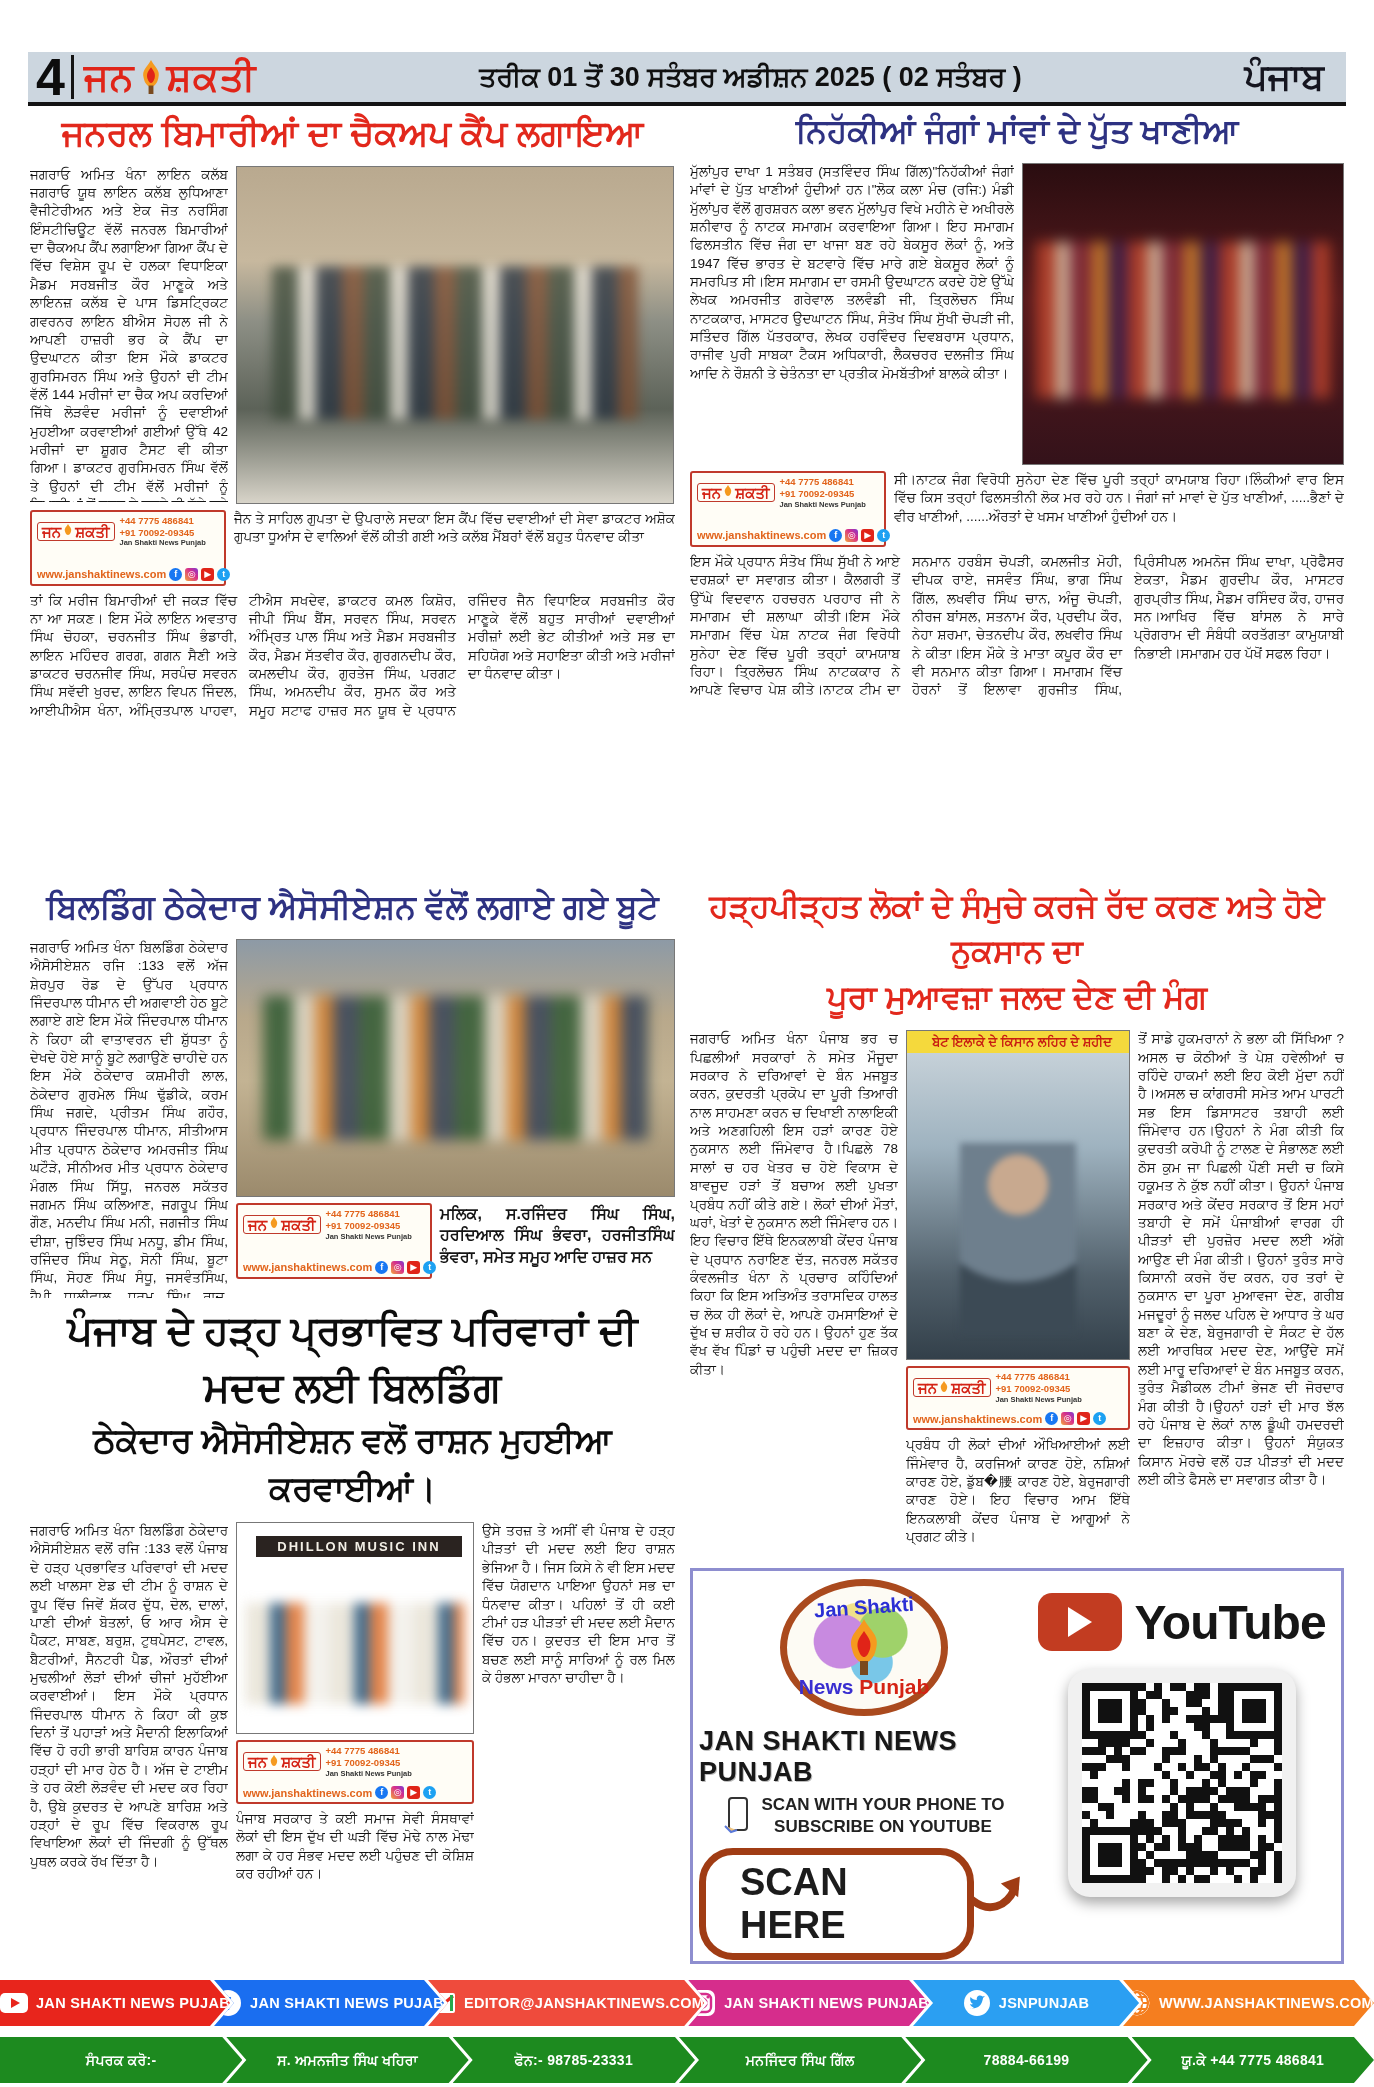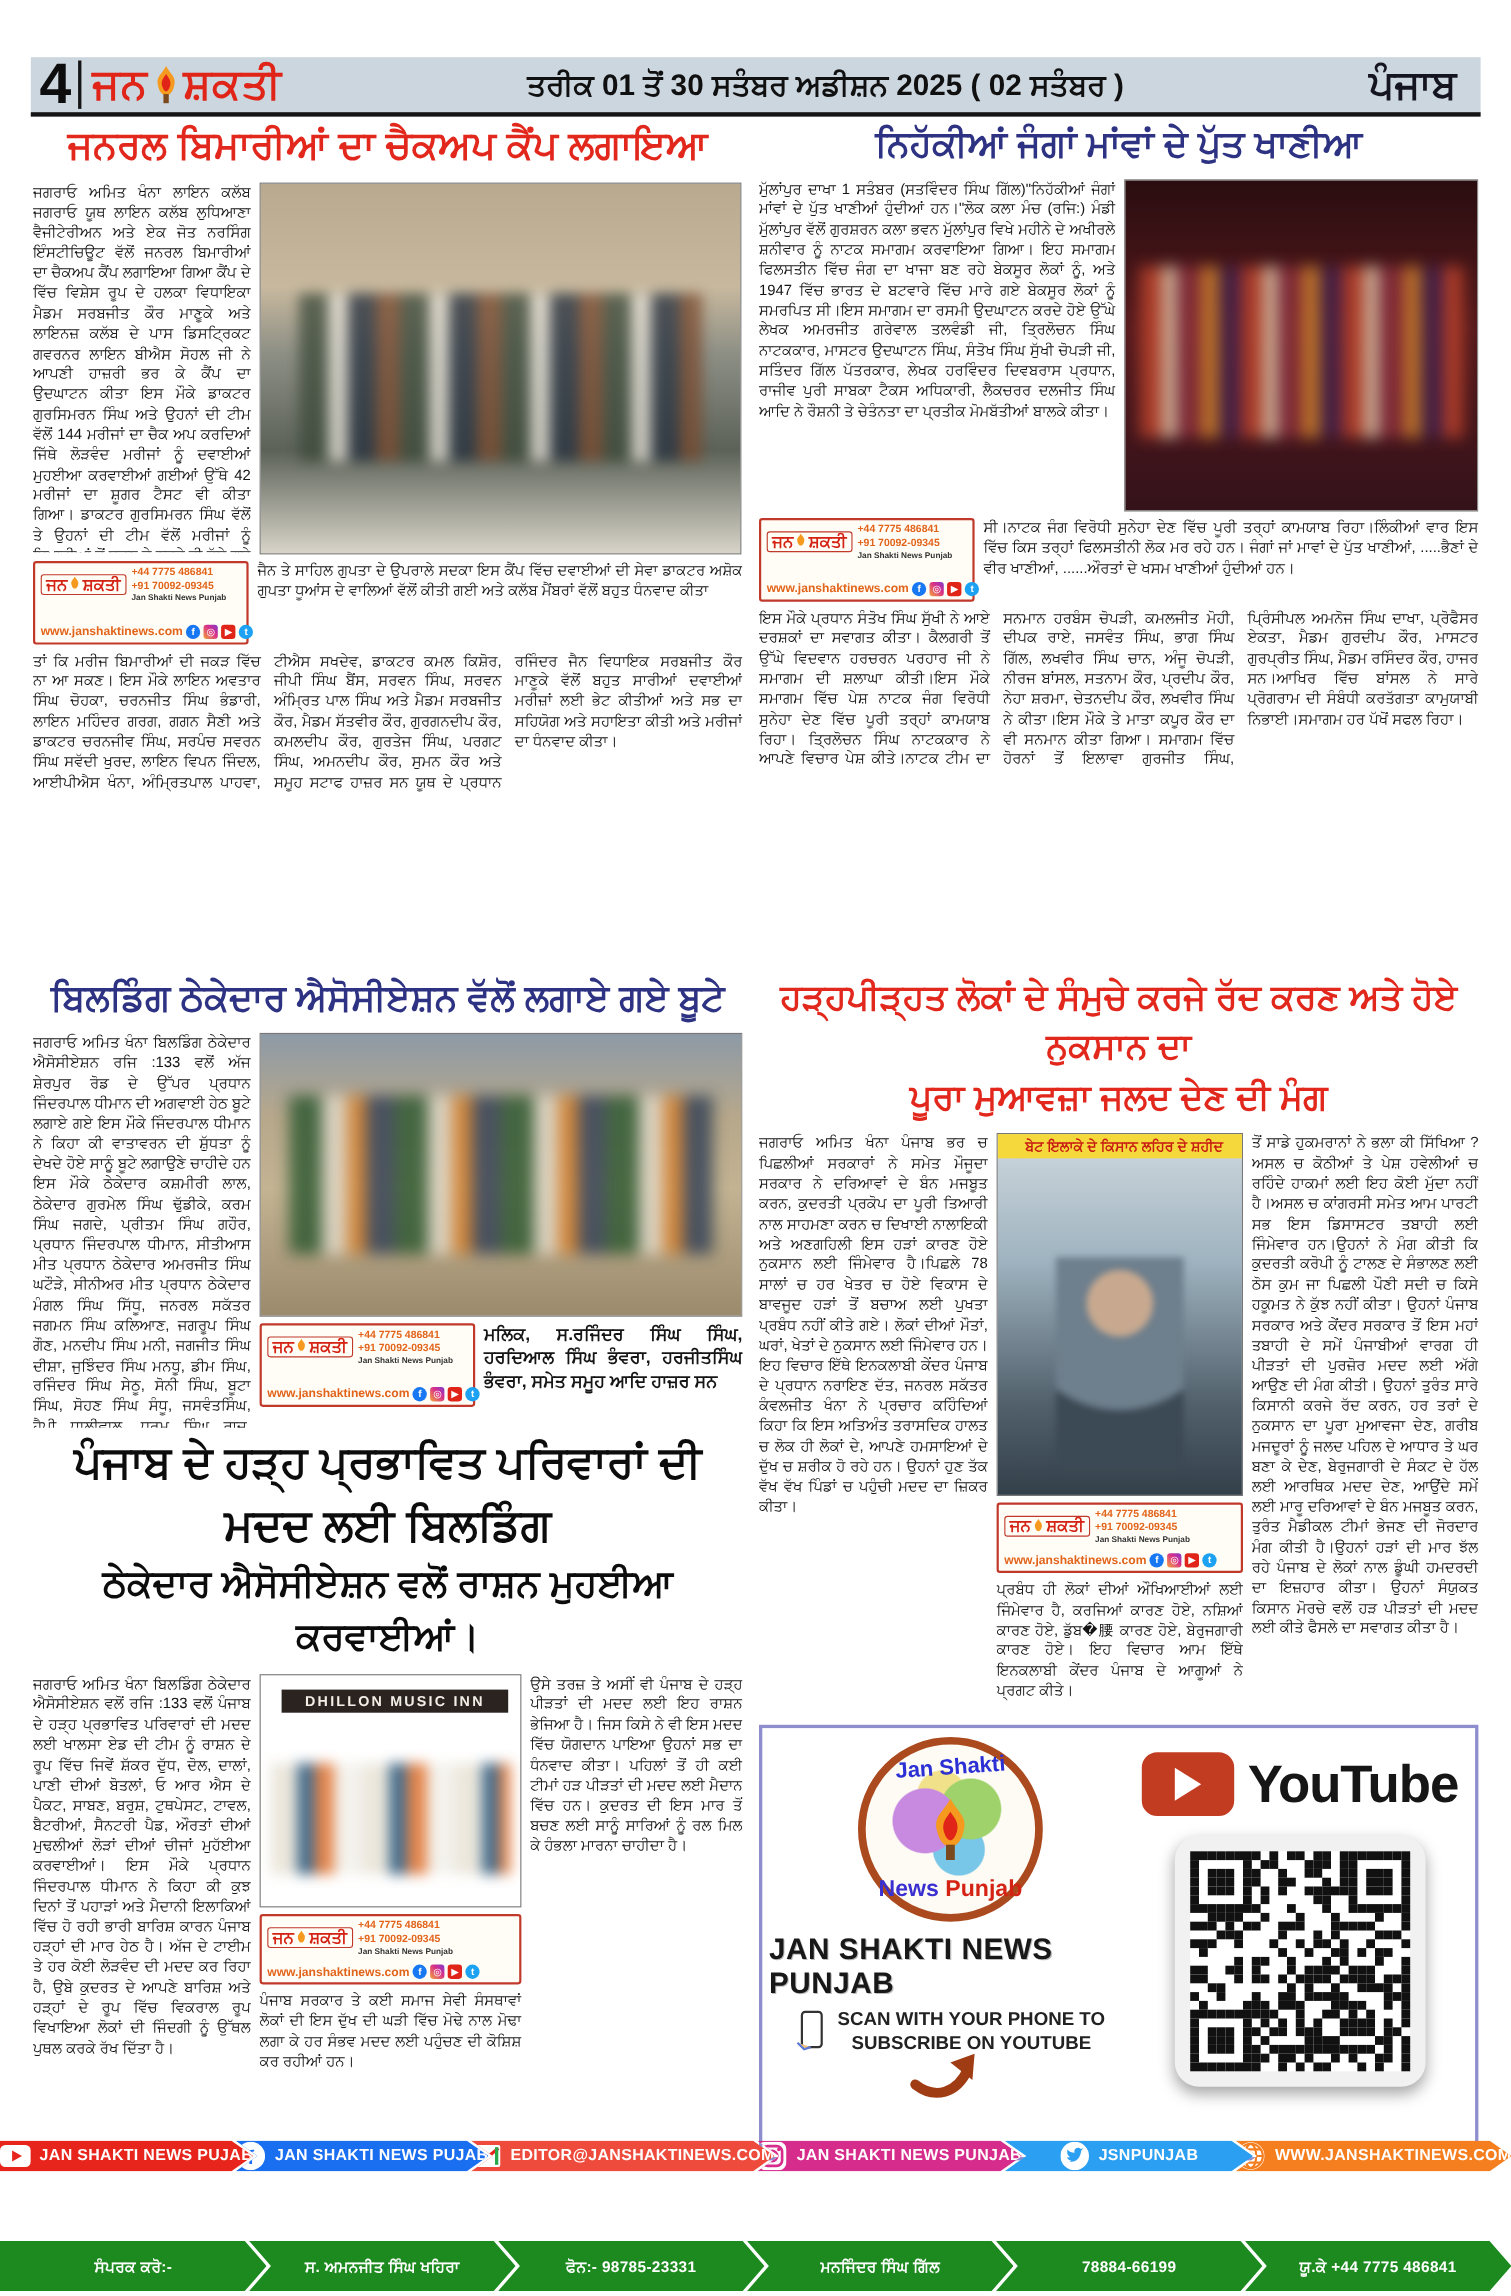--- a/index.html
+++ b/index.html
@@ -347,20 +347,21 @@
         <svg width="30" height="40" viewBox="0 0 30 40">
           <rect x="6" y="2" width="18" height="32" rx="3" fill="#fff" stroke="#333" stroke-width="2"></rect>
           <path d="M2 30 L8 36 L14 34" fill="#f0c37c" stroke="#5a79d8" stroke-width="2"></path>
         </svg>
         <div class="promo-scan-txt">
           <div>SCAN WITH YOUR PHONE TO</div>
           <div>SUBSCRIBE ON YOUTUBE</div>
         </div>
       </div>
       <div style="display:flex;align-items:center;">
+        <div class="scan-btn">SCAN HERE</div>
         <svg class="promo-arrow" width="70" height="70" viewBox="0 0 70 70">
           <path d="M6 52 C24 66 44 60 54 38" fill="none" stroke="#a03c14" stroke-width="9" stroke-linecap="round"></path>
           <path d="M38 32 L60 24 L58 48 Z" fill="#a03c14"></path>
         </svg>
       </div>
     </div>
     <div class="promo-right">
       <div class="yt-row">
         <div class="yt-badge">
             <div class="tri"></div>
@@ -701,21 +702,21 @@
             <i style="position:absolute;left:112px;top:192px;width:8px;height:8px;background:#111"></i>
             <i style="position:absolute;left:120px;top:192px;width:8px;height:8px;background:#111"></i>
             <i style="position:absolute;left:152px;top:192px;width:8px;height:8px;background:#111"></i>
             <i style="position:absolute;left:168px;top:192px;width:8px;height:8px;background:#111"></i>
             <i style="position:absolute;left:192px;top:192px;width:8px;height:8px;background:#111"></i>
           </div>
       </div>
     </div>
   </div>
 
-  <div class="f-row f-row1" style="top:1937px;align-items:center;">
+  <div class="f-row f-row1" style="top:1980px;">
     <div class="seg" style="background: rgb(232, 37, 28);">
       <span class="seg-ic">
         <svg width="28" height="20" viewBox="0 0 28 20">
             <rect width="28" height="20" rx="5" fill="#fff"></rect>
             <path d="M11 5 L20 10 L11 15Z" fill="#e8251c"></path>
           </svg>
       </span>
       <span class="seg-label">JAN SHAKTI NEWS PUJAB</span>
     </div>
     <div class="seg" style="background: rgb(26, 110, 240);">

